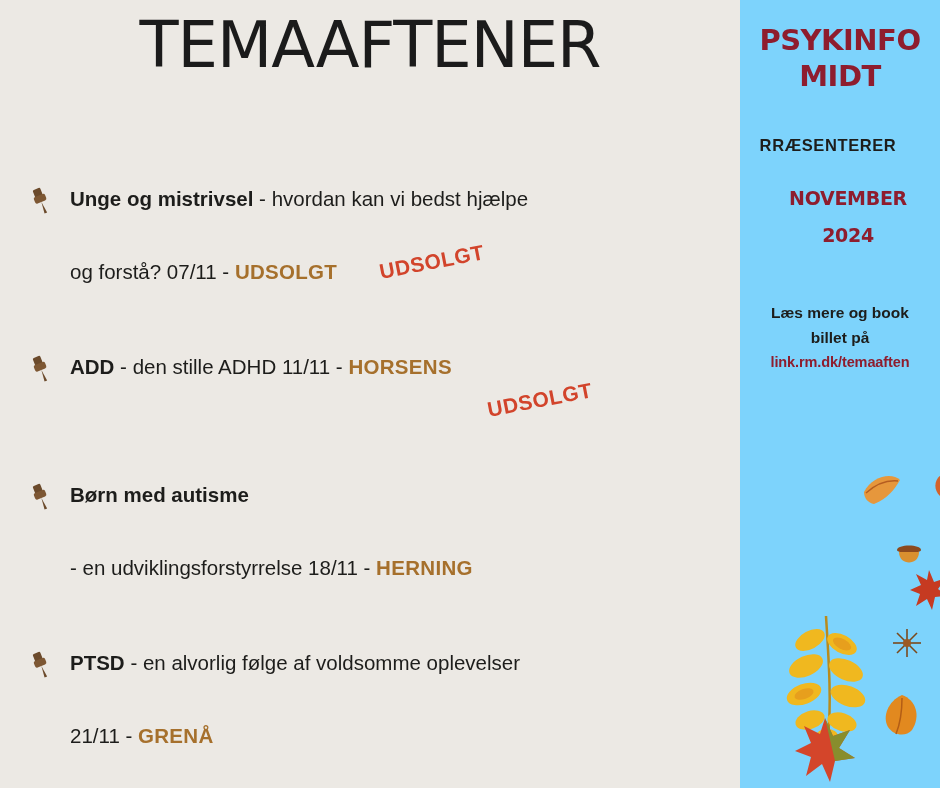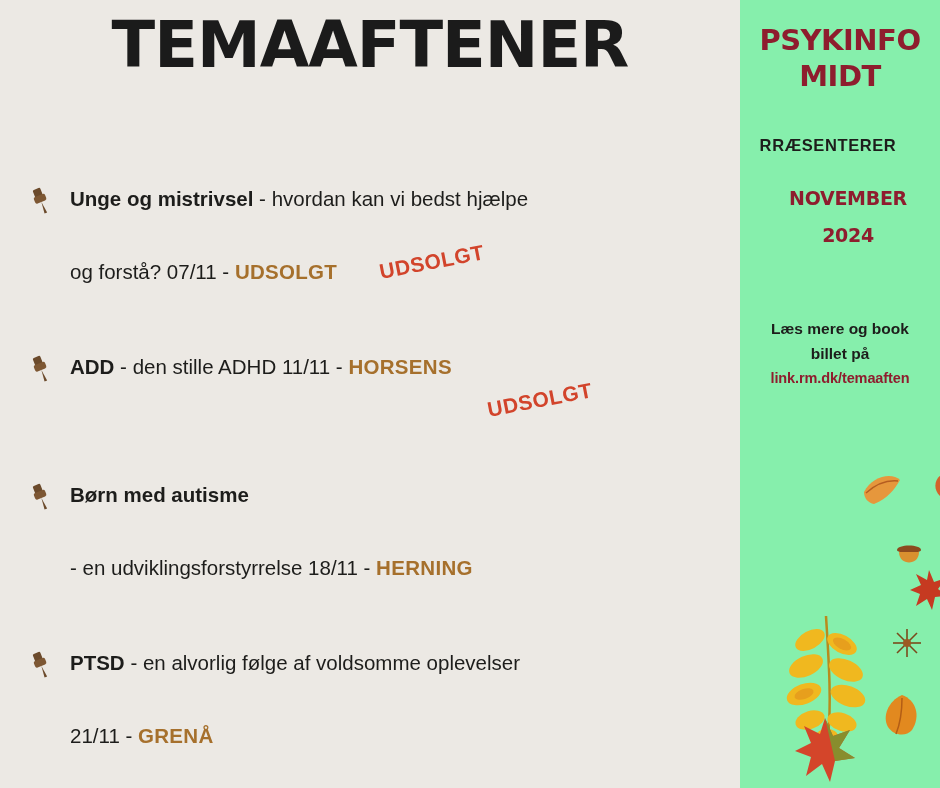--- a/index.html
+++ b/index.html
@@ -28,21 +28,21 @@
     background: #ece9e4;
     box-sizing: border-box;
   }
   .poster-title {
     position: absolute;
     left: 0;
     top: 8px;
     width: 740px;
     text-align: center;
     font-family: "DejaVu Sans", sans-serif;
-    font-weight: 700;
+    font-weight: 400;
     font-size: 64px;
     letter-spacing: -1px;
     color: #1b1b1b;
     white-space: nowrap;
   }
   .events {
     position: absolute;
     left: 24px;
     top: 140px;
     width: 700px;
@@ -85,21 +85,21 @@
     letter-spacing: 0.5px;
     transform: rotate(-11deg);
     transform-origin: left bottom;
     white-space: nowrap;
   }
   
   .sidebar {
     position: relative;
     width: 200px;
     height: 788px;
-    background: #86efac;
+    background: #7dd3fc;
     box-sizing: border-box;
     overflow: hidden;
   }
   .brand {
     position: absolute;
     top: 22px;
     left: 0;
     width: 200px;
     text-align: center;
     font-family: "DejaVu Sans", sans-serif;
@@ -129,21 +129,21 @@
     text-align: center;
     font-family: "DejaVu Sans", sans-serif;
     font-weight: 700;
     font-size: 19px;
     line-height: 37px;
     color: #8e1d2e;
     letter-spacing: -0.3px;
   }
   .book-text {
     position: absolute;
-    top: 316px;
+    top: 300px;
     left: 0;
     width: 200px;
     text-align: center;
     font-family: "Liberation Sans", sans-serif;
     font-weight: 700;
     font-size: 15.5px;
     line-height: 25px;
     color: #1d1d1b;
   }
   .book-link {

